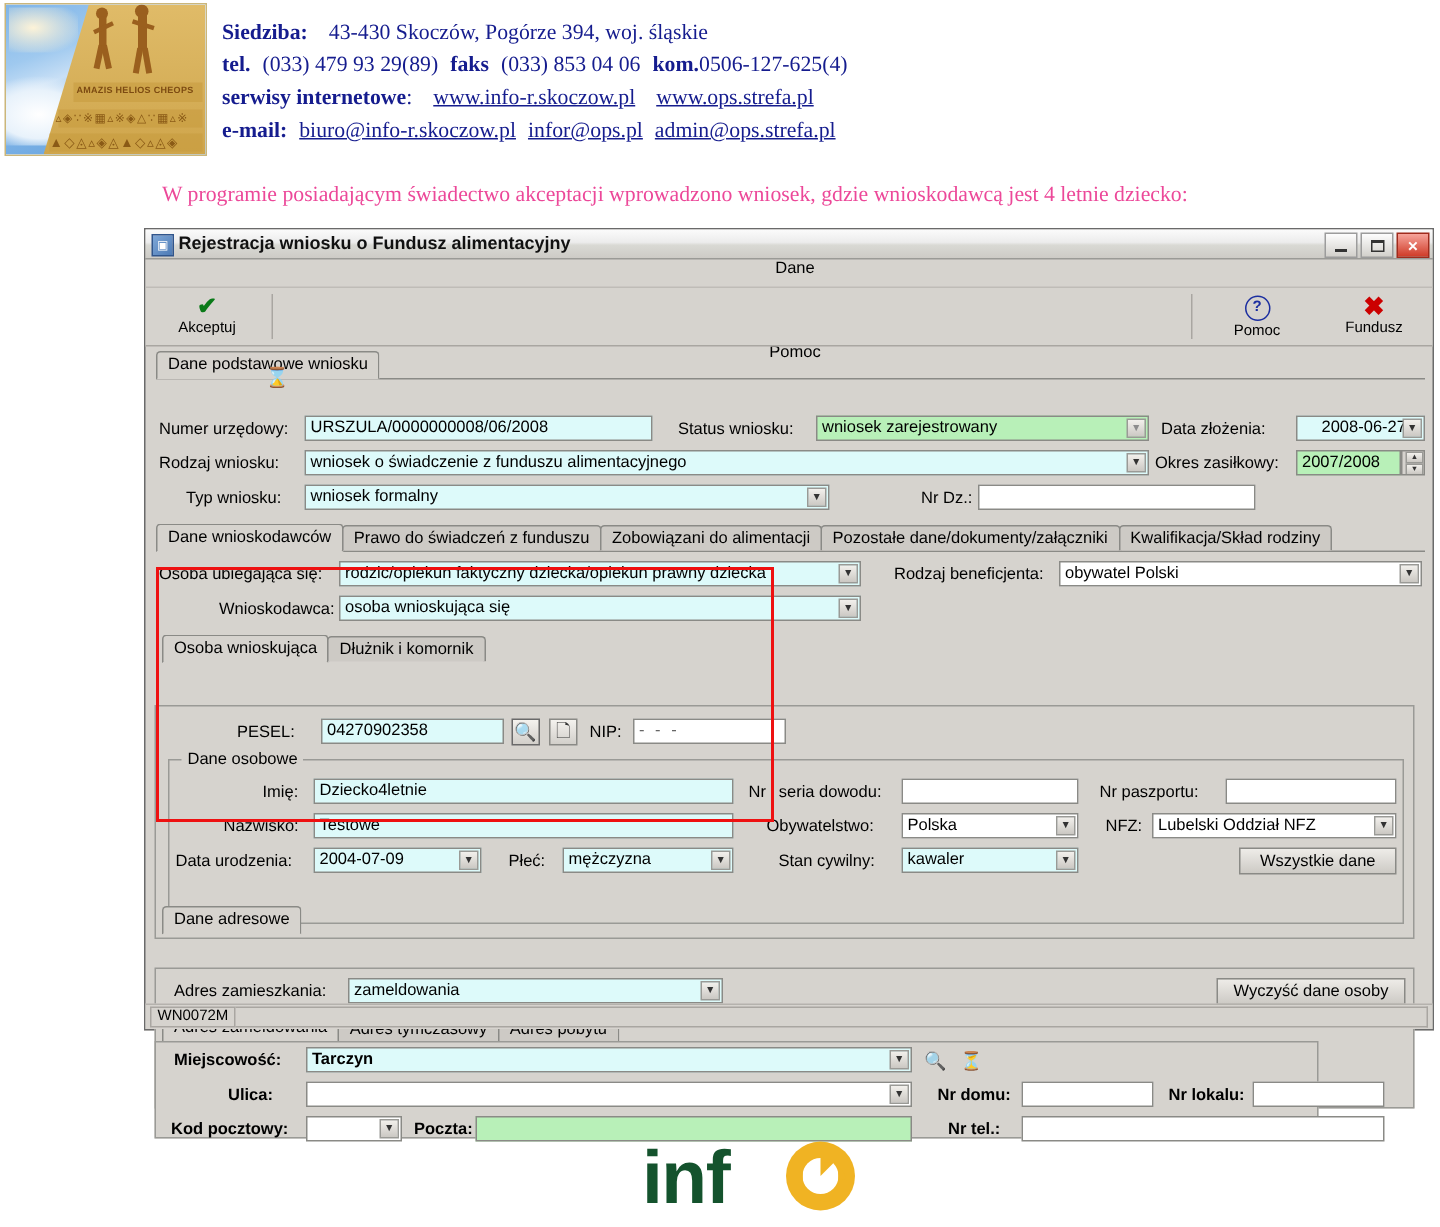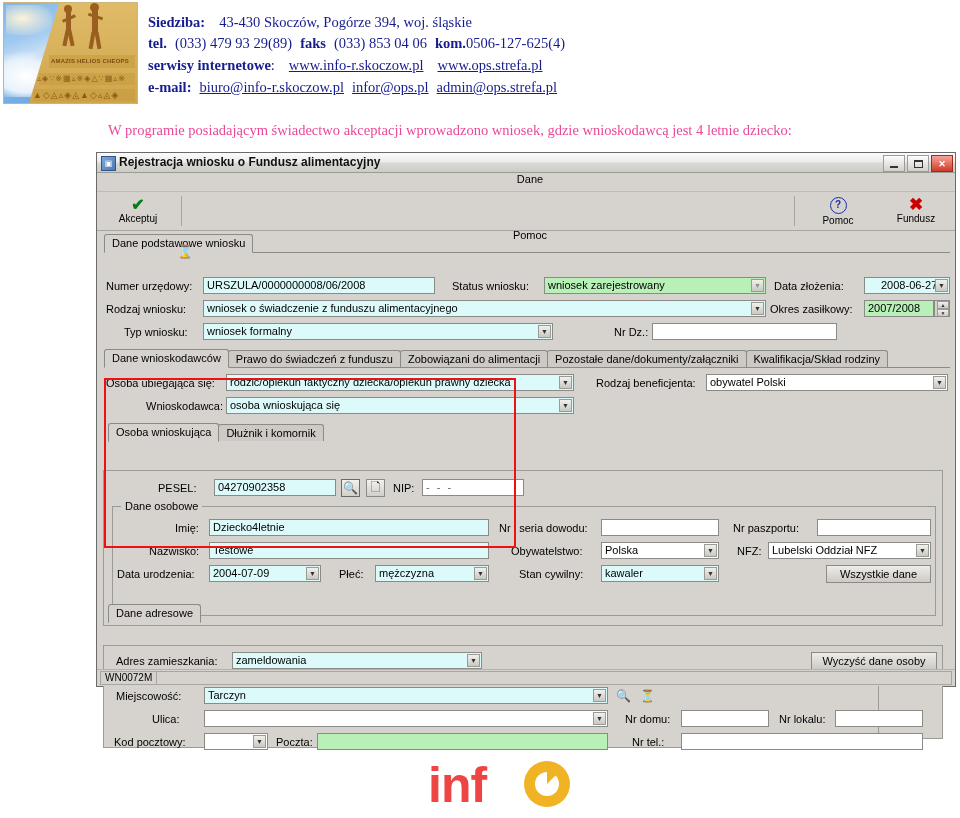--- a/index.html
+++ b/index.html
@@ -153,21 +153,21 @@
     background:#d6d3ce;border-top:1px solid #b5b2ad;display:flex;align-items:center;}
   .status-cell{height:14px;border:1px solid #a9a6a1;box-sizing:border-box;margin-left:3px;
     padding:0 4px;font-size:10px;line-height:12px;background:#d6d3ce;}
   .status-fill{flex:1;height:14px;border:1px solid #a9a6a1;border-left:none;box-sizing:border-box;margin-right:3px;}
 
   .hourglass{position:absolute;left:80px;top:14px;font-size:13px;color:#222;line-height:13px;}
 
   
   .footer-logo{position:absolute;left:428px;top:757px;width:205px;height:56px;}
   .fl-text{font-family:"Liberation Sans",sans-serif;font-weight:bold;font-size:50px;
-    color:#ef4444;letter-spacing:-1px;line-height:56px;}
+    color:#14532d;letter-spacing:-1px;line-height:56px;}
   .fl-o{position:absolute;left:96px;top:4px;width:46px;height:46px;border-radius:50%;
     background:#f0b323;}
   .fl-o::after{content:"";position:absolute;left:11px;top:11px;width:24px;height:24px;
     border-radius:50%;background:#ffffff;
     clip-path:polygon(50% 50%,100% 0%,100% 100%,0% 100%,0% 0%,50% 0%);}
   .fl-spiral{position:absolute;left:14px;top:14px;width:18px;height:18px;border-radius:50%;
     border:4px solid #f0b323;border-right-color:transparent;transform:rotate(35deg);}
 </style>
 </head>
 <body>
@@ -420,21 +420,21 @@
         <div class="btn" style="left:707px;width:126px;top:0;">Wyczyść dane osoby</div>
       </div>
 
       <div class="tabrow" style="margin-top:6px;margin-left:4px;border-bottom:none;">
         <div class="tab active">Adres zameldowania</div>
         <div class="tab">Adres tymczasowy</div>
         <div class="tab">Adres pobytu</div>
       </div>
     </div>
 
-    <div class="panel" style="left:6px;top:452px;width:776px;height:65px;">
+    <div class="panel" style="left:6px;top:463px;width:776px;height:65px;font-weight:bold;">
 
       <div class="row" style="margin-top:3px;">
         <div class="lab" style="left:12px;">Miejscowość:</div>
         <div class="combo" style="left:100px;width:404px;">
           <span>Tarczyn</span>
           <div class="arrow">▼</div>
         </div>
         <div class="icon-btn plain" style="left:510px;top:0;background:#d6d3ce;border:none;">
           <span style="color:#0a6b5e;font-size:12px;">🔍</span>
         </div>

